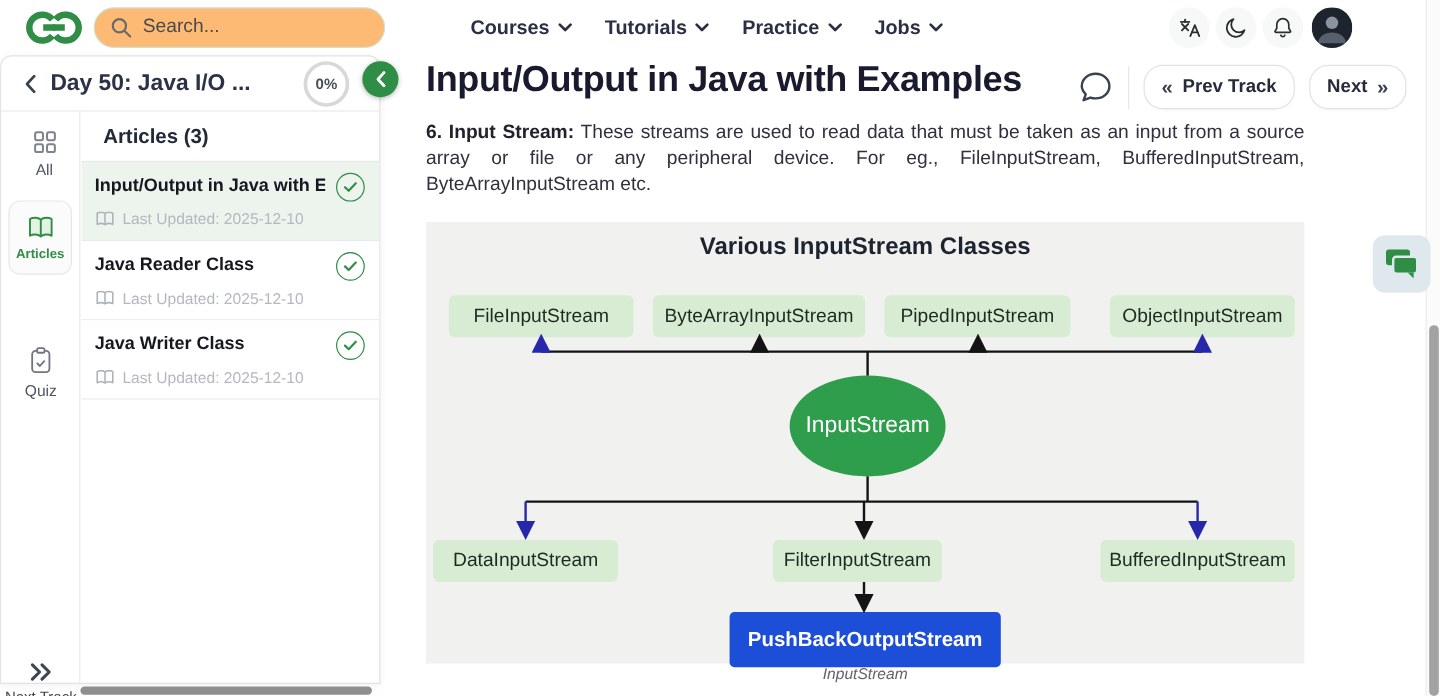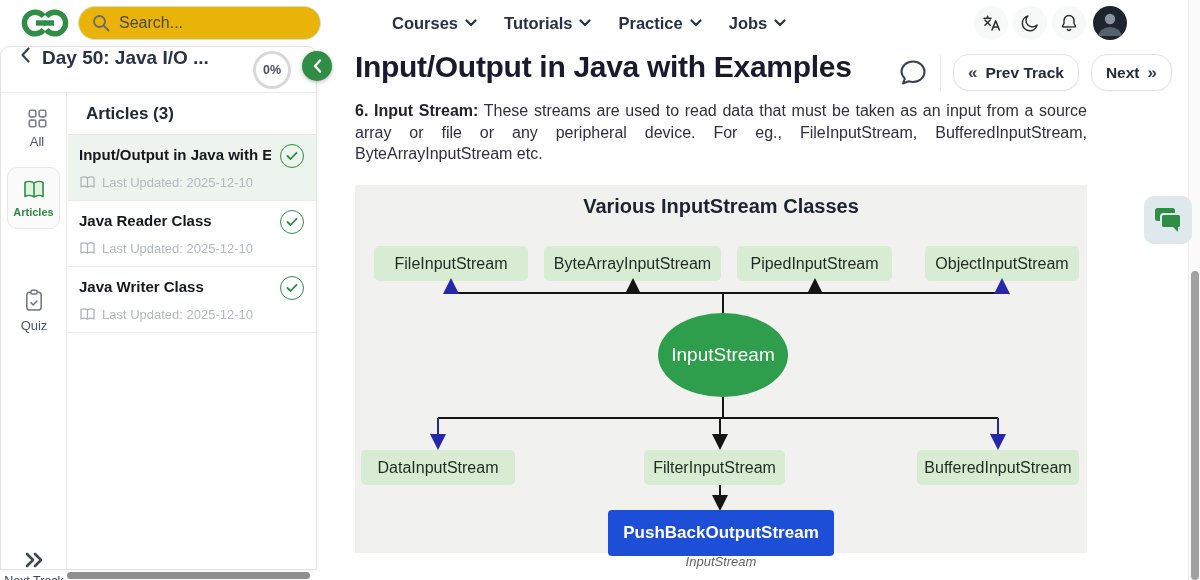--- a/index.html
+++ b/index.html
@@ -4,42 +4,42 @@
 <style>
   * { margin:0; padding:0; box-sizing:border-box; }
   html,body { width:1200px; height:580px; overflow:hidden; }
   body { font-family:"Liberation Sans", sans-serif; background:#fff; color:#2b2f3d; }
   .page { position:relative; width:1200px; height:580px; background:#fff; overflow:hidden; }
 
   
   .navbar { position:absolute; left:0; top:0; width:1200px; height:46px; background:#fff; }
   .logo { position:absolute; left:18px; top:6px; width:54px; height:34px; cursor:pointer; }
   .search { position:absolute; left:78px; top:6px; width:243px; height:34px; border:1.5px solid #cfe2cf;
-            border-radius:17px; background:#eab308; display:flex; align-items:center; padding-left:13px; gap:9px; }
+            border-radius:17px; background:#fdba74; display:flex; align-items:center; padding-left:13px; gap:9px; }
   .search input { border:none; outline:none; font-size:16px; color:#444; width:170px; background:transparent;
                   font-family:"Liberation Sans", sans-serif; }
   .search input::placeholder { color:#4a4a4a; opacity:1; }
   .nav-links { position:absolute; left:392px; top:0; height:46px; display:flex; align-items:center; gap:27px; }
   .nav-link { display:flex; align-items:center; gap:7px; cursor:pointer; }
   .nav-link span { font-size:16.5px; font-weight:700; color:#2a2f45; }
   .nav-icons { position:absolute; left:974px; top:6px; display:flex; align-items:center; gap:5px; }
   .icon-circle { width:34px; height:34px; border-radius:50%; background:#f7f8f8; display:flex;
                  align-items:center; justify-content:center; cursor:pointer; }
   .avatar { width:34px; height:34px; border-radius:50%; overflow:hidden; cursor:pointer; margin-left:2px; }
 
   
   .vscroll { position:absolute; left:1188px; top:0; width:12px; height:580px; background:#fbfbfb; border-left:1px solid #ececec; }
   .vthumb  { position:absolute; left:2px; top:271px; width:8px; height:309px; background:#a2a2a2; border-radius:4px; }
   .hscroll-thumb { position:absolute; left:67px; top:572px; width:243px; height:7px; background:#8f8f8f; border-radius:4px; }
 
   
   .sidebar { position:absolute; left:0; top:46px; width:317px; height:524px; background:#fff;
              border:1px solid #e3e3e3; border-radius:10px 10px 0 0; box-shadow:0 1px 6px rgba(0,0,0,.05); }
   .sb-header { position:absolute; left:0; top:0; width:100%; height:46px; border-bottom:1px solid #e9e9e9;
-               display:flex; align-items:flex-start; }
+               display:flex; align-items:center; }
   .sb-back { margin-left:20px; cursor:pointer; display:flex; }
   .sb-title { margin-left:12px; font-size:19px; font-weight:700; color:#2b3147; }
   .sb-ring { position:absolute; left:252px; top:4px; width:38px; height:38px; border-radius:50%;
              border:3.5px solid #d8d8d8; display:flex; align-items:center; justify-content:center;
              font-size:12.5px; font-weight:700; color:#4a4f5c; background:#fff; }
   .collapse-btn { position:absolute; left:302px; top:51px; width:30px; height:30px; border-radius:50%;
                   background:#2f8d46; display:flex; align-items:center; justify-content:center;
                   box-shadow:0 1px 4px rgba(0,0,0,.3); cursor:pointer; z-index:6; }
 
   .sb-rail { position:absolute; left:0; top:46px; width:66px; bottom:0; border-right:1px solid #e9e9e9; }

